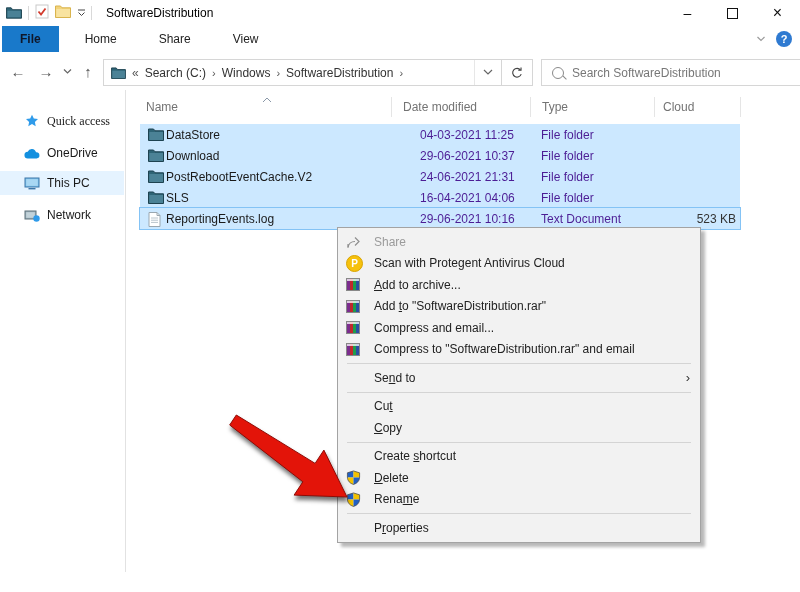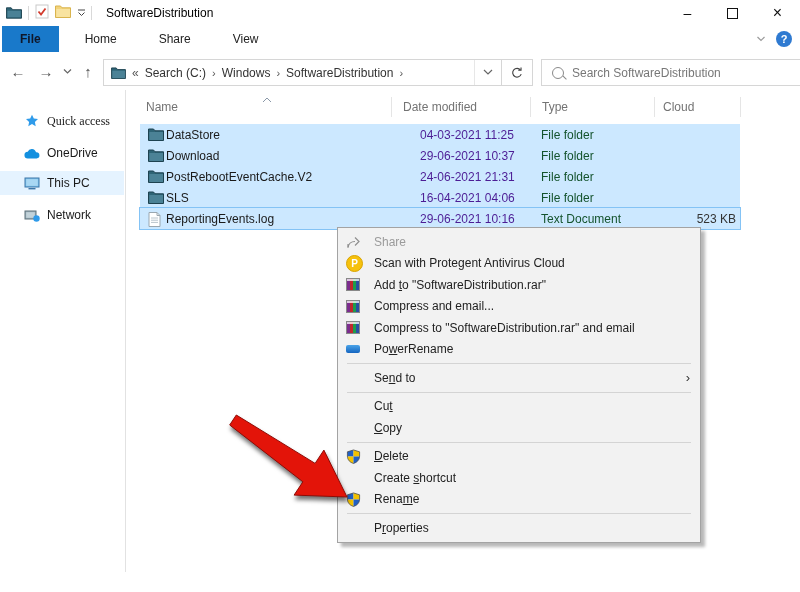--- a/index.html
+++ b/index.html
@@ -47,21 +47,21 @@
   
   .cols{position:absolute;top:95px;left:126px;right:0;height:26px;color:#737373;}
   .colh{position:absolute;top:5px;}
   .col-div{position:absolute;top:2px;height:20px;width:1px;background:#e5e5e5;}
   .sort-chev{position:absolute;left:136px;top:-3px;color:#8a98a8;}
   .frow{position:absolute;left:140px;width:600px;height:21px;background:#cce8ff;display:flex;align-items:center;}
   .frow.focused{outline:1px solid #84c3f5;}
   .f-ic{position:absolute;left:8px;width:16px;height:14px;}
   .f-name{position:absolute;left:26px;}
   .f-date{position:absolute;left:280px;color:#4c1d95;}
-  .f-type{position:absolute;left:401px;color:#14532d;}
+  .f-type{position:absolute;left:401px;color:#4c1d95;}
   .f-size{position:absolute;right:4px;color:#333;}
 
   
   .cmenu{position:absolute;left:337px;top:227px;width:362px;background:#f2f2f2;border:1px solid #a3a3a3;
          box-shadow:4px 4px 3px rgba(0,0,0,0.28);padding:3px 0;z-index:5;}
   .mi{height:21.5px;display:flex;align-items:center;padding:0 10px 0 8px;color:#222;}
   .mi .tray{width:28px;flex:0 0 auto;display:flex;align-items:center;}
   .mi.disabled{color:#9b9b9b;}
   .mi .ul{text-decoration:underline;}
   .mi .grow{flex:1;}
@@ -303,39 +303,39 @@
   <div class="mi">
     <span class="tray">
         <span class="pico">P</span>
       </span>
     <span>Scan with Protegent Antivirus Cloud</span>
   </div>
   <div class="mi">
     <span class="tray">
         <span class="winrar"></span>
       </span>
+    <span><span class="ul">A</span><span>dd to archive...</span></span>
+  </div>
+  <div class="mi">
+    <span class="tray">
+        <span class="winrar"></span>
+      </span>
     <span><span>Add </span><span class="ul">t</span><span>o "SoftwareDistribution.rar"</span></span>
   </div>
   <div class="mi">
     <span class="tray">
         <span class="winrar"></span>
       </span>
     <span>Compress and email...</span>
   </div>
   <div class="mi">
     <span class="tray">
         <span class="winrar"></span>
       </span>
     <span>Compress to "SoftwareDistribution.rar" and email</span>
-  </div>
-  <div class="mi">
-    <span class="tray">
-        <span class="prname"></span>
-      </span>
-    <span><span>Po</span><span class="ul">w</span><span>erRename</span></span>
   </div>
 
   <div class="msep"></div>
 
   <div class="mi">
     <span class="tray"></span>
     <span><span>Se</span><span class="ul">n</span><span>d to</span></span>
     <span class="grow"></span>
     <span class="sub-arrow">›</span>
   </div>
@@ -346,39 +346,39 @@
     <span class="tray"></span>
     <span><span>Cu</span><span class="ul">t</span><span></span></span>
   </div>
   <div class="mi">
     <span class="tray"></span>
     <span><span class="ul">C</span><span>opy</span></span>
   </div>
 
   <div class="msep"></div>
 
+  <div class="mi">
+    <span class="tray"></span>
+    <span><span>Create </span><span class="ul">s</span><span>hortcut</span></span>
+  </div>
   <div class="mi">
     <span class="tray">
       <svg width="15" height="15" viewBox="0 0 16 16">
           <g clip-path="url(#shieldClip)">
             <rect width="8" height="8" fill="#2160c4"></rect>
             <rect x="8" width="8" height="8" fill="#f3c200"></rect>
             <rect y="8" width="8" height="8" fill="#f3c200"></rect>
             <rect x="8" y="8" width="8" height="8" fill="#2160c4"></rect>
           </g>
           <path d="M8 1 L14.5 3 V7.5 C14.5 11.8 11.6 14.3 8 15.4 C4.4 14.3 1.5 11.8 1.5 7.5 V3 Z" fill="none" stroke="#4a4a4a" stroke-width="0.8"></path>
         </svg>
     </span>
     <span><span class="ul">D</span><span>elete</span></span>
   </div>
   <div class="mi">
-    <span class="tray"></span>
-    <span><span>Create </span><span class="ul">s</span><span>hortcut</span></span>
-  </div>
-  <div class="mi">
     <span class="tray">
       <svg width="15" height="15" viewBox="0 0 16 16">
           <g clip-path="url(#shieldClip)">
             <rect width="8" height="8" fill="#2160c4"></rect>
             <rect x="8" width="8" height="8" fill="#f3c200"></rect>
             <rect y="8" width="8" height="8" fill="#f3c200"></rect>
             <rect x="8" y="8" width="8" height="8" fill="#2160c4"></rect>
           </g>
           <path d="M8 1 L14.5 3 V7.5 C14.5 11.8 11.6 14.3 8 15.4 C4.4 14.3 1.5 11.8 1.5 7.5 V3 Z" fill="none" stroke="#4a4a4a" stroke-width="0.8"></path>
         </svg>

